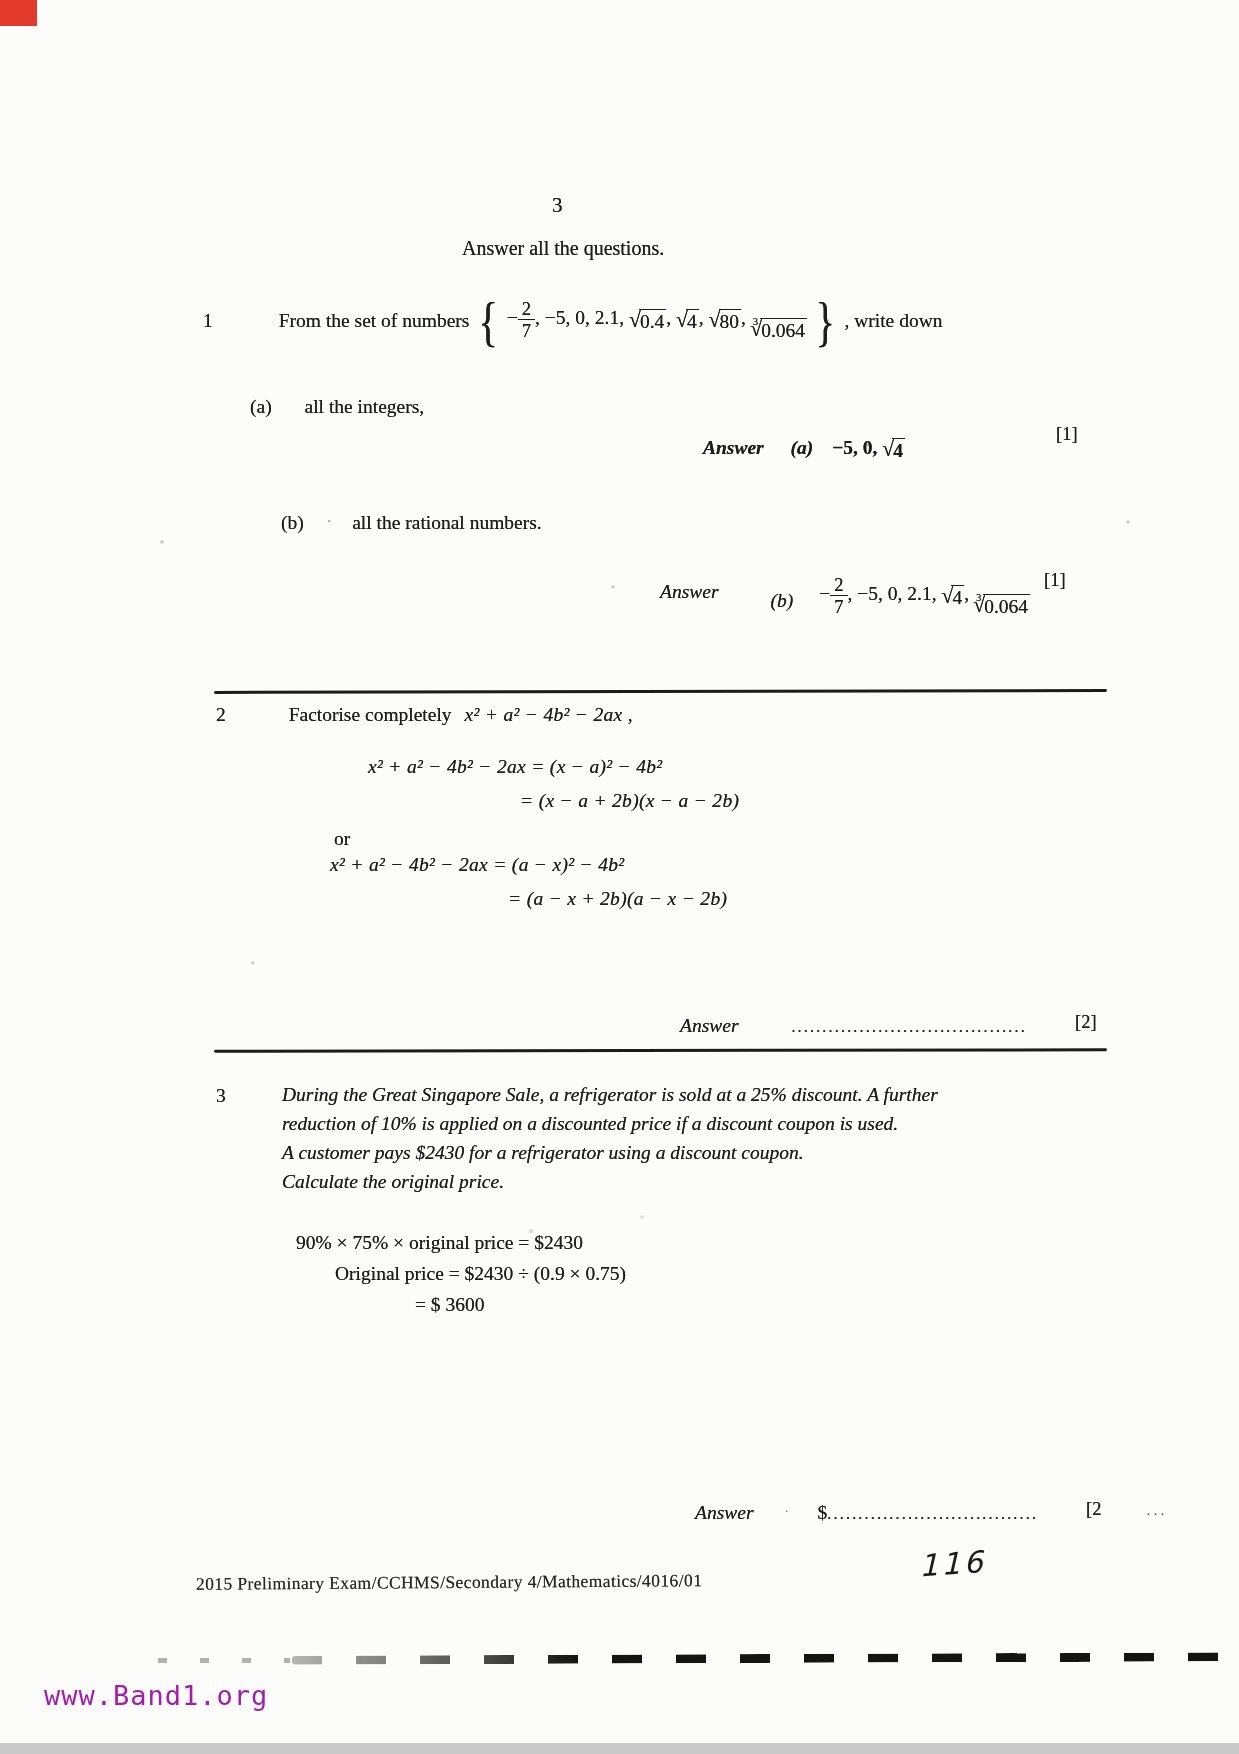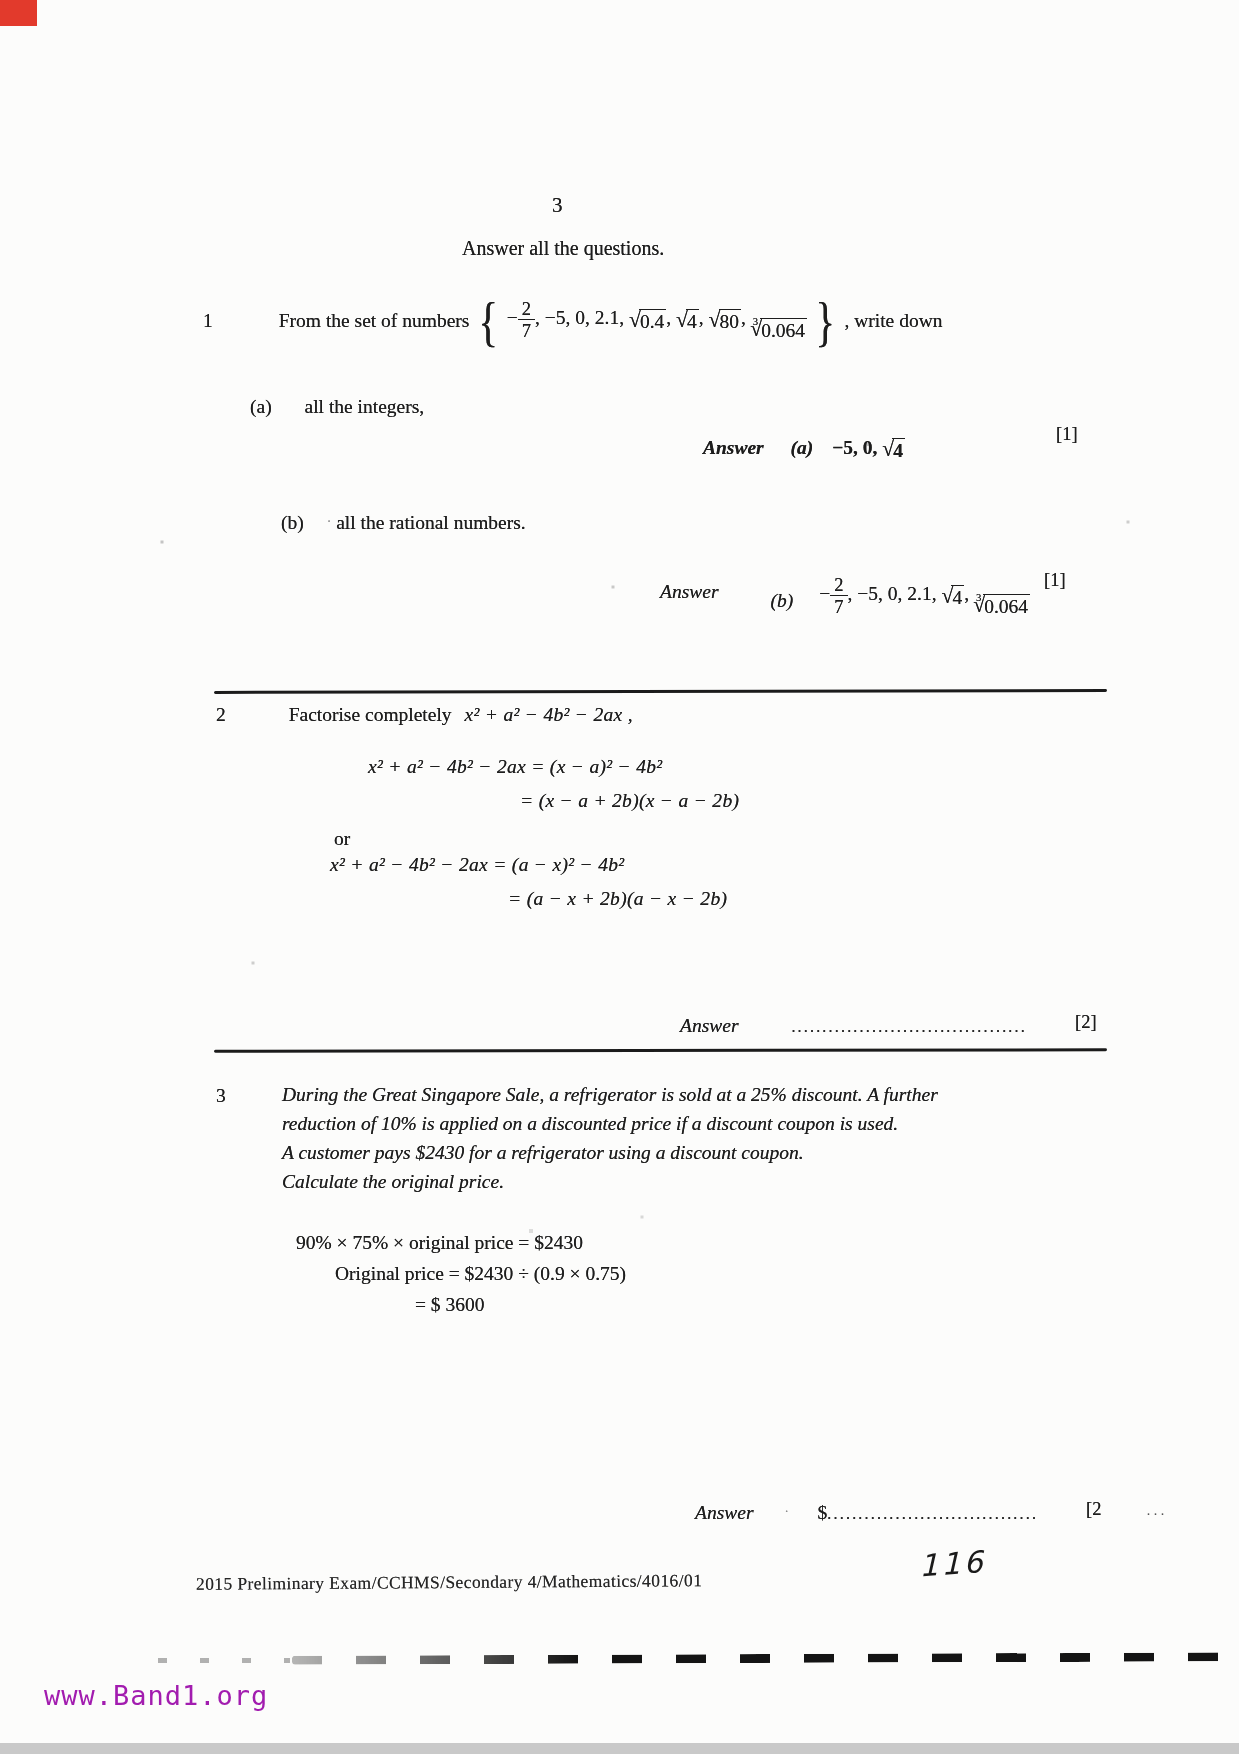--- a/index.html
+++ b/index.html
@@ -112,21 +112,21 @@
     <span style="margin-left:14px;">−5, 0, </span><span class="rad">
         <span class="sgn">√</span>
         <span class="bar">4</span>
       </span>
   </div>
   <div class="abs ink marks" style="left:1056px;top:424px;">[1]</div>
 
   <div class="abs ink" style="left:281px;top:512px;">
     <span>(b)</span>
     <span style="margin-left:18px;opacity:.45;font-size:14px;vertical-align:3px;">·</span>
-    <span style="margin-left:0;">all the rational numbers.</span>
+    <span style="margin-left:16px;">all the rational numbers.</span>
   </div>
 
   <div class="abs qrow ink" style="left:660px;top:564px;height:56px;white-space:nowrap;">
     <span class="italic">Answer</span>
     <span class="italic" style="margin-left:52px;position:relative;top:9px;">(b)</span>
     <span class="mexpr" style="margin-left:26px;position:relative;top:5px;">
       <span>−</span><span class="frac">
           <span class="num">2</span>
           <span class="den">7</span>
         </span><span>, −5, 0, 2.1, </span><span class="rad">

